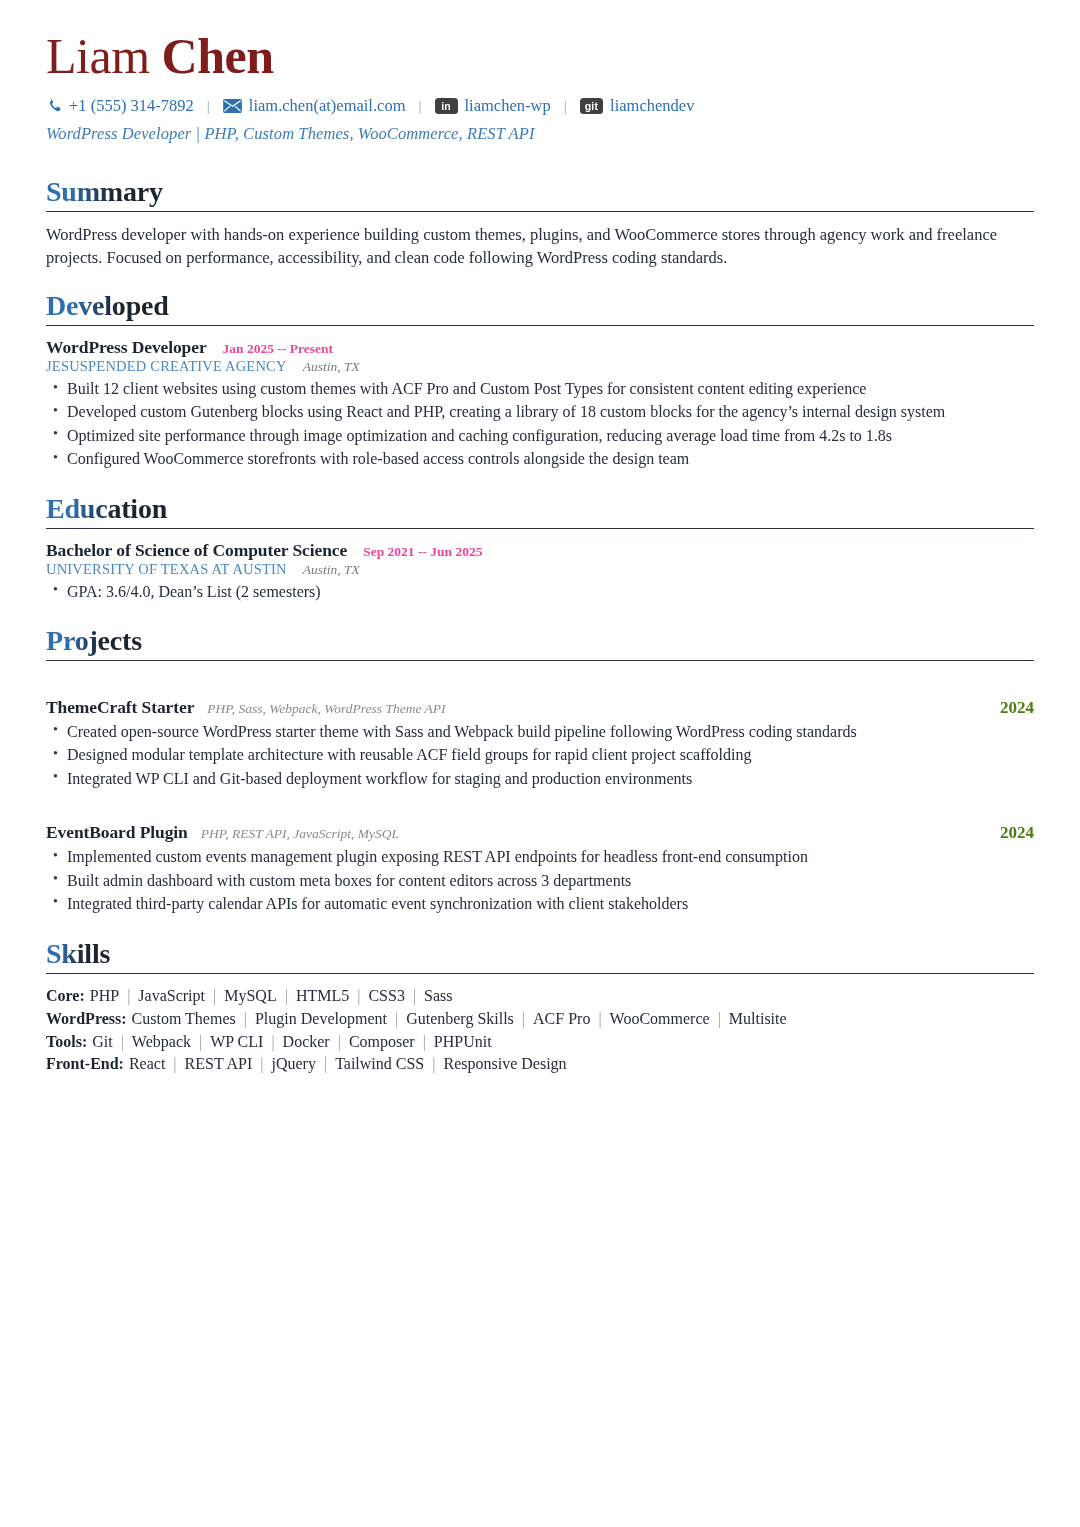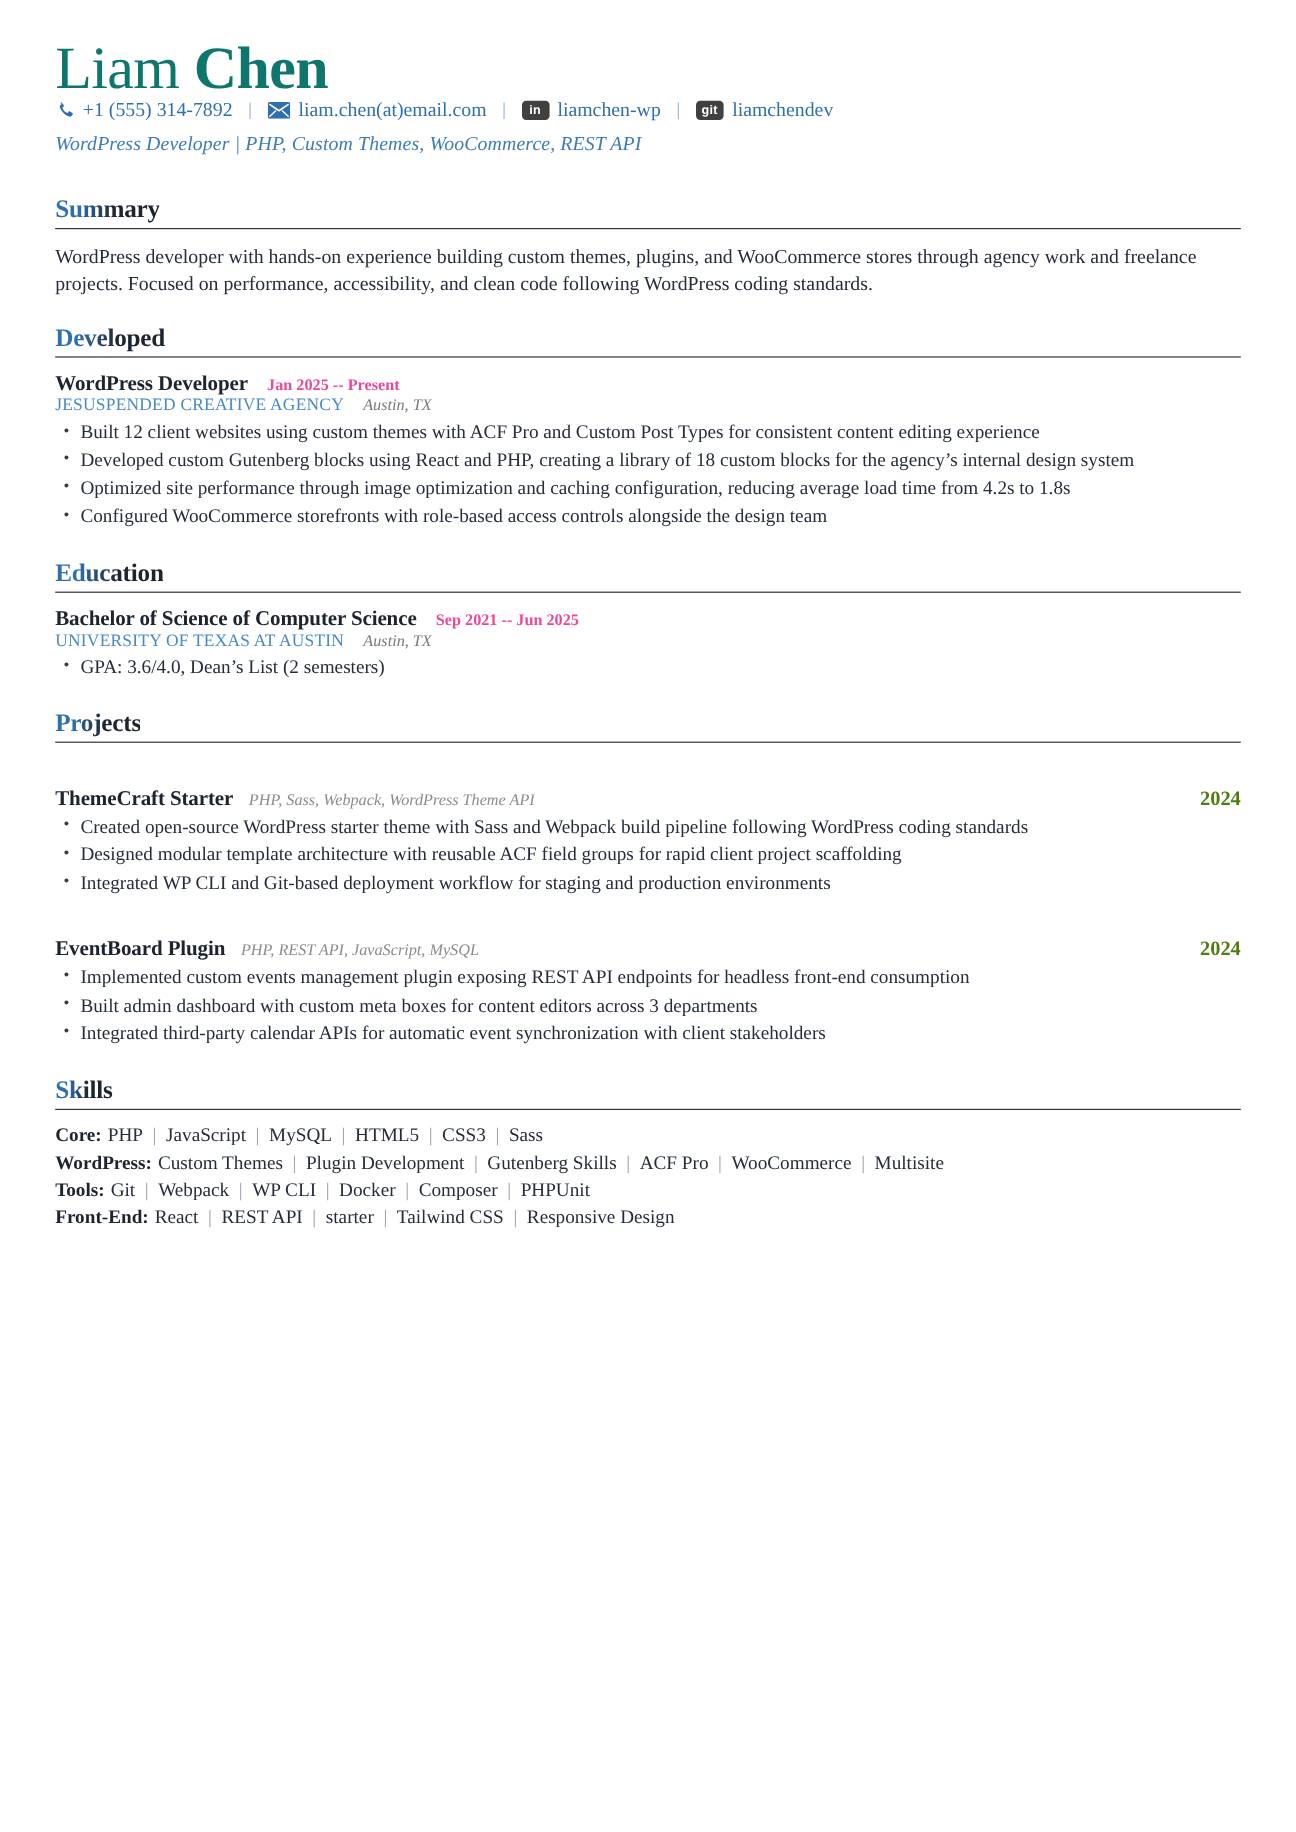--- a/index.html
+++ b/index.html
@@ -14,22 +14,22 @@
     font-family: "Liberation Serif", "DejaVu Serif", serif;
     color: #1a1a28;
     padding: 28px 46px 0 46px;
   }
 
   
   .name {
     font-size: 50px;
     line-height: 1.12;
     letter-spacing: -0.5px;
-    color: #0f766e;
-    margin-bottom: 0;
+    color: #7f1d1d;
+    margin-bottom: 14px;
   }
   .name .first { font-weight: 400; }
   .name .last  { font-weight: 700; }
 
   .contact-line {
     font-size: 16.5px;
     color: #2f6fad;
     display: flex;
     align-items: center;
     flex-wrap: wrap;
@@ -72,21 +72,21 @@
     font-style: italic;
     color: #3d7cb8;
     margin-bottom: 16px;
     letter-spacing: 0.1px;
   }
 
   
   .section { margin-bottom: 2px; }
 
   .section-head {
-    font-size: 21px;
+    font-size: 28px;
     font-weight: 700;
     letter-spacing: -0.2px;
     margin-top: 16px;
     margin-bottom: 3px;
     background: linear-gradient(90deg, #2f6fad 0%, #2f6fad 22%, #1c2430 58%, #1c2430 100%);
     -webkit-background-clip: text;
     background-clip: text;
     color: transparent;
     -webkit-text-fill-color: transparent;
     display: inline-block;
@@ -346,15 +346,15 @@
     </div>
 </div>
 
 <div class="section">
   <div class="section-head">Skills</div>
   <hr class="rule">
   <div class="skills-block" id="skills-list">
       <div class="skill-row"><span class="skill-label">Core:</span><span>PHP</span><span class="skill-sep">|</span><span>JavaScript</span><span class="skill-sep">|</span><span>MySQL</span><span class="skill-sep">|</span><span>HTML5</span><span class="skill-sep">|</span><span>CSS3</span><span class="skill-sep">|</span><span>Sass</span></div>
       <div class="skill-row"><span class="skill-label">WordPress:</span><span>Custom Themes</span><span class="skill-sep">|</span><span>Plugin Development</span><span class="skill-sep">|</span><span>Gutenberg Skills</span><span class="skill-sep">|</span><span>ACF Pro</span><span class="skill-sep">|</span><span>WooCommerce</span><span class="skill-sep">|</span><span>Multisite</span></div>
       <div class="skill-row"><span class="skill-label">Tools:</span><span>Git</span><span class="skill-sep">|</span><span>Webpack</span><span class="skill-sep">|</span><span>WP CLI</span><span class="skill-sep">|</span><span>Docker</span><span class="skill-sep">|</span><span>Composer</span><span class="skill-sep">|</span><span>PHPUnit</span></div>
-      <div class="skill-row"><span class="skill-label">Front-End:</span><span>React</span><span class="skill-sep">|</span><span>REST API</span><span class="skill-sep">|</span><span>starter</span><span class="skill-sep">|</span><span>Tailwind CSS</span><span class="skill-sep">|</span><span>Responsive Design</span></div>
+      <div class="skill-row"><span class="skill-label">Front-End:</span><span>React</span><span class="skill-sep">|</span><span>REST API</span><span class="skill-sep">|</span><span>jQuery</span><span class="skill-sep">|</span><span>Tailwind CSS</span><span class="skill-sep">|</span><span>Responsive Design</span></div>
     </div>
 </div>
 
 </body></html>

